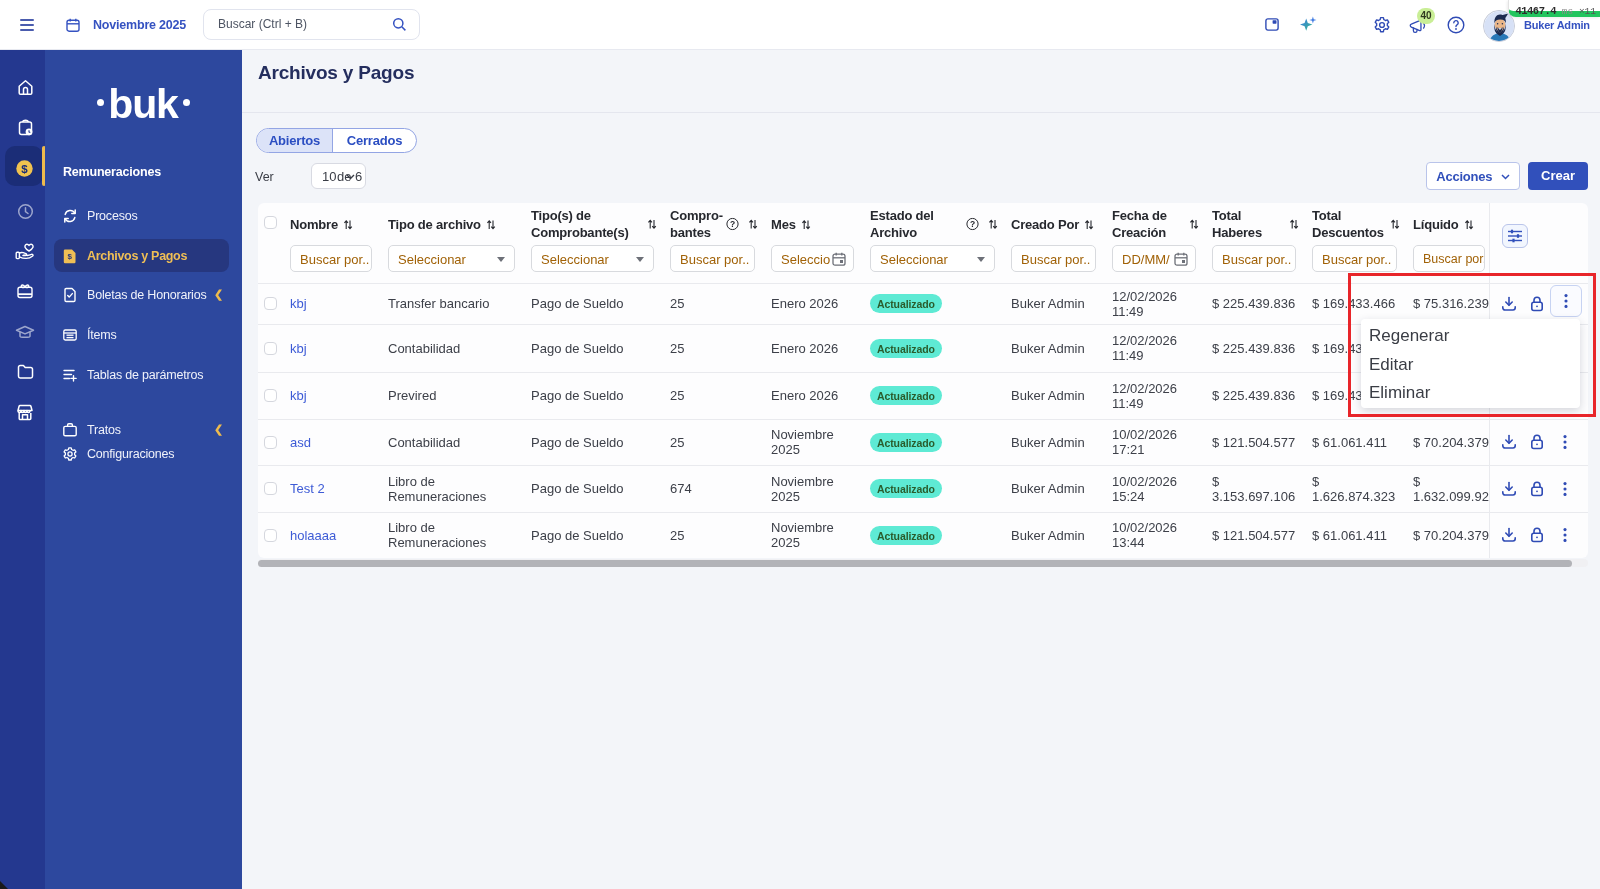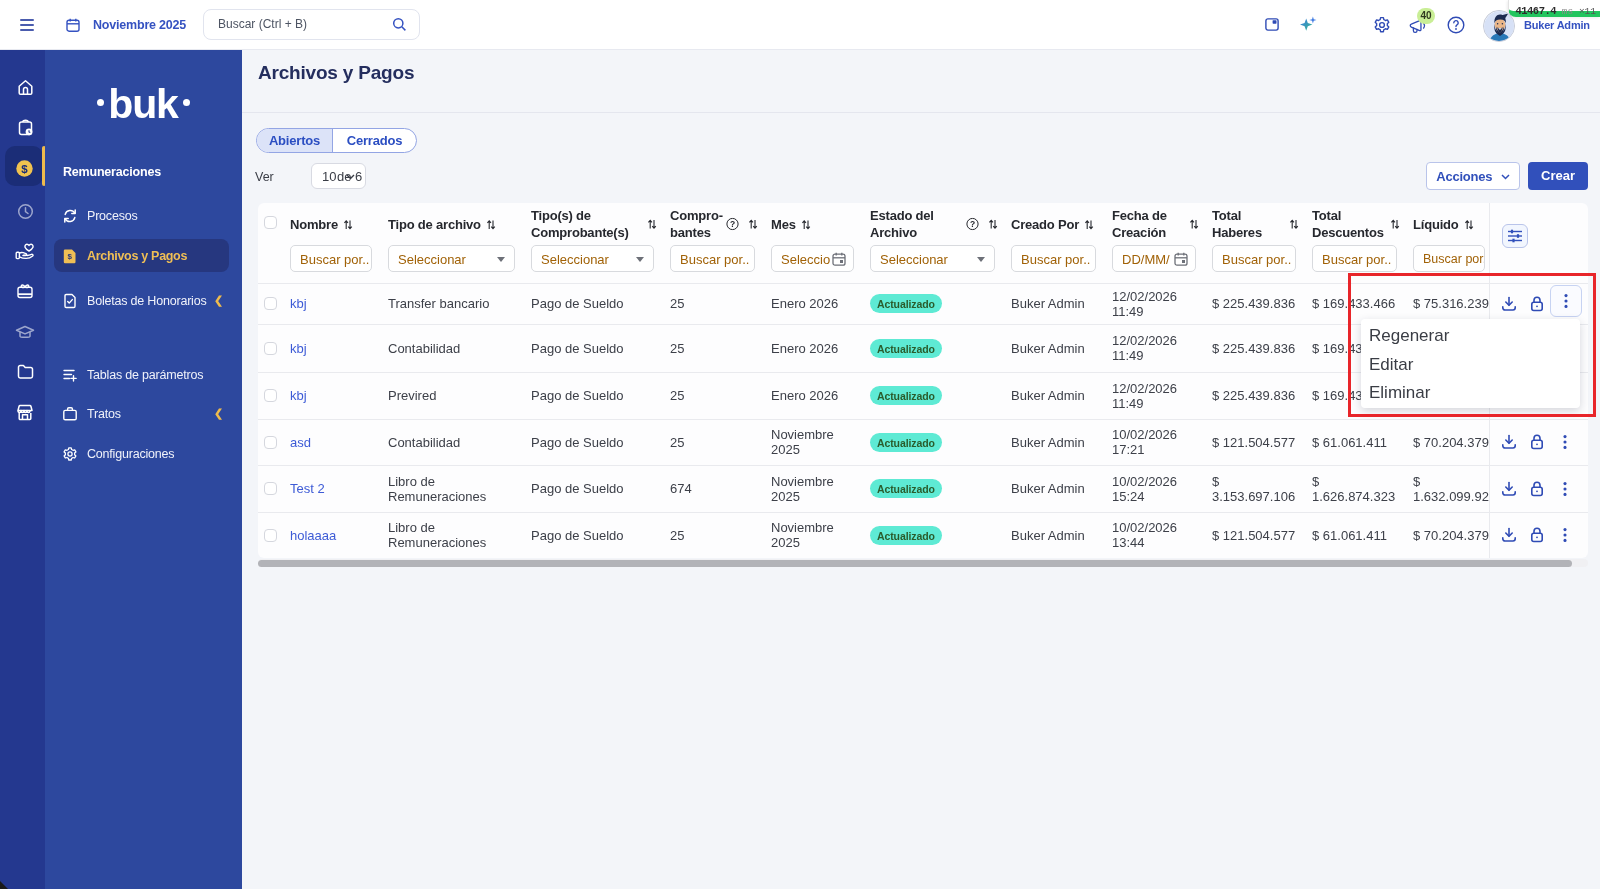--- a/index.html
+++ b/index.html
@@ -211,39 +211,48 @@
       </svg>
     <span class="mtxt">Procesos</span>
   </div>
   <div class="mitem" style="top:186px; color:#f0bf55; font-weight:bold;">
     <svg class="mico" viewBox="0 0 16 16">
         <path d="M3 1.5 h7 l3.5 3.5 v9 a1.2 1.2 0 0 1 -1.2 1.2 H3 A1.2 1.2 0 0 1 1.8 14 V2.7 A1.2 1.2 0 0 1 3 1.5 Z" fill="#f0bf55"></path>
         <text x="7.6" y="11.4" text-anchor="middle" font-size="8" font-weight="bold" fill="#26377f" font-family="Liberation Sans">$</text>
       </svg>
     <span class="mtxt" style="letter-spacing:-0.3px;">Archivos y Pagos</span>
   </div>
-  <div class="mitem" style="top:231px;padding-left:38px;">
+  <div class="mitem" style="top:225px;padding-left:38px;">
     <svg class="mico" viewBox="0 0 16 16" fill="none" stroke="#fff" stroke-width="1.4" stroke-linecap="round" stroke-linejoin="round">
         <path d="M10 1.5 H4.2 A1.2 1.2 0 0 0 3 2.7 V13.3 a1.2 1.2 0 0 0 1.2 1.2 h7.6 a1.2 1.2 0 0 0 1.2 -1.2 V4.5 Z"></path>
         <path d="M5.7 8.6 L7.2 10.1 L10.3 6.6"></path>
       </svg>
     <span class="mtxt">Boletas de Honorarios</span>
     <span class="chev">❮</span>
+  </div>
+  <div class="mitem" style="top:265px;">
+    <svg class="mico" viewBox="0 0 16 16" fill="none" stroke="#fff" stroke-width="1.3">
+        <rect x="1.8" y="3" width="12.4" height="10" rx="1.4"></rect>
+        <line x1="1.8" y1="6" x2="14.2" y2="6"></line>
+        <line x1="4.5" y1="8.2" x2="11.5" y2="8.2"></line>
+        <line x1="4.5" y1="10.6" x2="11.5" y2="10.6"></line>
+      </svg>
+    <span class="mtxt">Ítems</span>
   </div>
   <div class="mitem" style="top:305px;">
     <svg class="mico" viewBox="0 0 16 16" fill="none" stroke="#fff" stroke-width="1.4" stroke-linecap="round">
         <line x1="2" y1="3.5" x2="12" y2="3.5"></line>
         <line x1="2" y1="7.5" x2="9.5" y2="7.5"></line>
         <line x1="2" y1="11.5" x2="7.5" y2="11.5"></line>
         <line x1="11.5" y1="8.8" x2="11.5" y2="14"></line>
         <line x1="8.9" y1="11.4" x2="14.1" y2="11.4"></line>
       </svg>
     <span class="mtxt">Tablas de parámetros</span>
   </div>
-  <div class="mitem" style="top:344px;">
+  <div class="mitem" style="top:360px;">
     <svg class="mico" viewBox="0 0 16 16" fill="none" stroke="#fff" stroke-width="1.4" stroke-linejoin="round">
         <rect x="1.8" y="4.4" width="12.4" height="9.4" rx="1.4"></rect>
         <path d="M5.6 4.2 V3 a1.2 1.2 0 0 1 1.2 -1.2 h2.4 A1.2 1.2 0 0 1 10.4 3 v1.2"></path>
       </svg>
     <span class="mtxt">Tratos</span>
     <span class="chev">❮</span>
   </div>
   <div class="mitem" style="top:384px;">
     <svg class="mico" viewBox="0 0 16 16" fill="none" stroke="#fff" stroke-width="1.3" stroke-linejoin="round">
         <path d="M6.8 1.8 h2.4 l0.4 1.7 a5 5 0 0 1 1.4 0.8 l1.7 -0.5 l1.2 2.1 l-1.3 1.2 a5 5 0 0 1 0 1.6 l1.3 1.2 l-1.2 2.1 l-1.7 -0.5 a5 5 0 0 1 -1.4 0.8 l-0.4 1.7 H6.8 l-0.4 -1.7 a5 5 0 0 1 -1.4 -0.8 l-1.7 0.5 l-1.2 -2.1 l1.3 -1.2 a5 5 0 0 1 0 -1.6 L2.1 5.9 l1.2 -2.1 l1.7 0.5 a5 5 0 0 1 1.4 -0.8 Z"></path>

